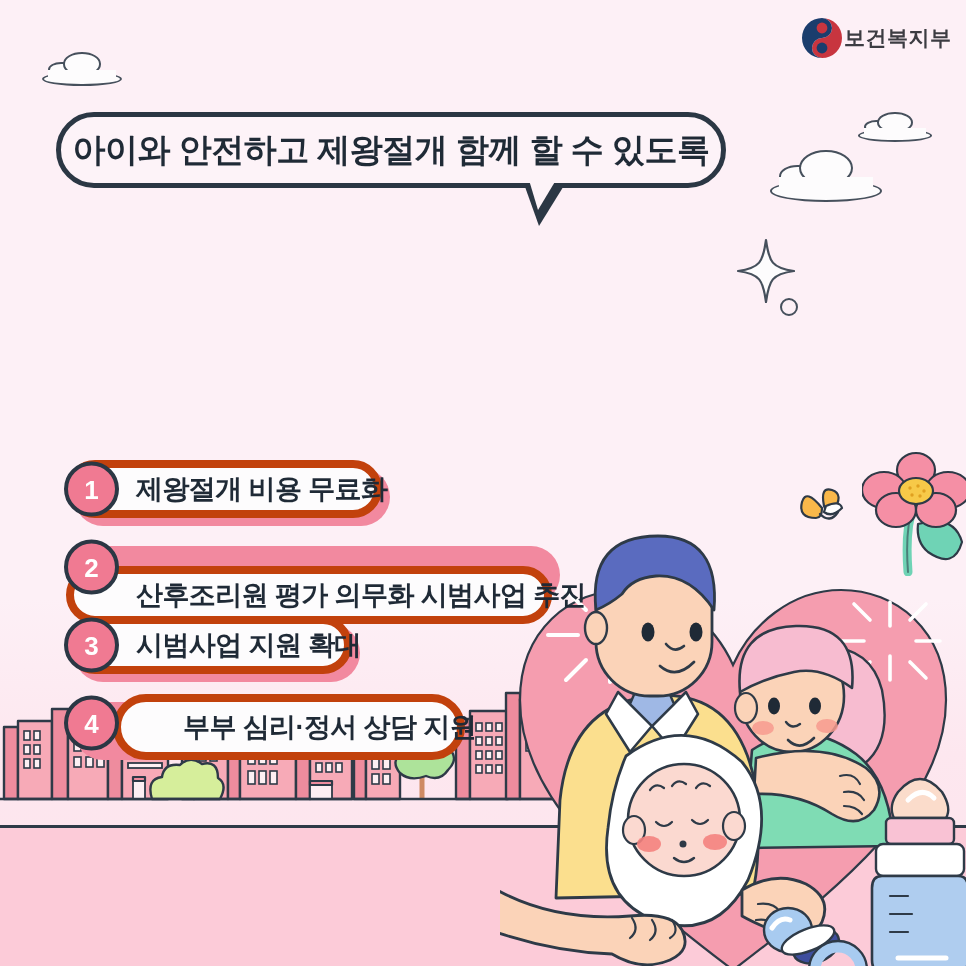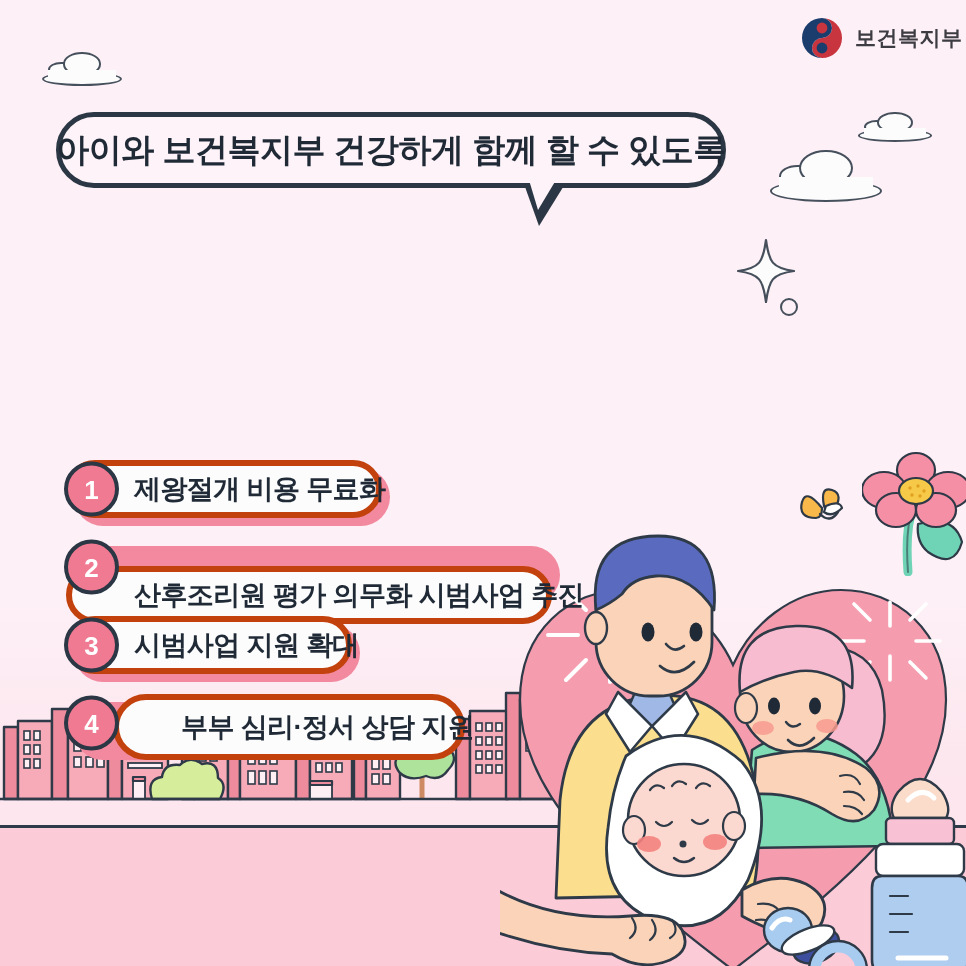--- a/index.html
+++ b/index.html
@@ -62,21 +62,20 @@
     border: 2.5px solid #46505c;
     border-radius: 50%;
     background: transparent;
   }
 
   
   .logo-wrap {
     position: absolute;
     display: flex;
     align-items: center;
-    gap: 11px;
   }
   .logo-mark { position: relative; width: 44px; height: 44px; }
   .logo-text {
     font-size: 21px;
     font-weight: 700;
     color: #3c3c42;
     letter-spacing: 0.5px;
     white-space: nowrap;
   }
 
@@ -155,21 +154,21 @@
     left: 8px; top: 8px;
     width: 100%; height: 100%;
     background: #f2899f;
     border-radius: 34px;
     box-sizing: border-box;
   }
   .pill {
     position: absolute;
     left: 0; top: 0;
     background: #fdfcfd;
-    border: 6px solid #c2410c;
+    border: 8px solid #c2410c;
     border-radius: 34px;
     box-sizing: border-box;
     display: flex;
     align-items: center;
   }
   .pill-label {
     font-size: 27px;
     font-weight: 800;
     color: #1f2a36;
     letter-spacing: -0.6px;
@@ -498,21 +497,21 @@
         <path d="M22 2 A20 20 0 0 1 22 42 A10 10 0 0 1 22 22 A10 10 0 0 0 22 2 Z" fill="#C8353F"></path>
         <path d="M22 42 A20 20 0 0 1 22 2 A10 10 0 0 1 22 22 A10 10 0 0 0 22 42 Z" fill="#1B3D6D"></path>
         <circle cx="22" cy="32" r="5.4" fill="#1B3D6D"></circle>
         <circle cx="22" cy="12" r="5.4" fill="#C8353F"></circle>
       </svg>
     </div>
     <div class="logo-text">보건복지부</div>
   </div>
 
   <div class="bubble" style="left:56px; top:112px; width:670px; height:76px;">
-    <div class="bubble-text">아이와 보건복지부 건강하게 함께 할 수 있도록</div>
+    <div class="bubble-text">아이와 안전하고 제왕절개 함께 할 수 있도록</div>
   </div>
   <div class="bubble-tail" style="left:524px; top:184px;">
     <div class="tail-outer"></div>
     <div class="tail-inner" style="left:5px; top:-4px;"></div>
   </div>
 
 
   <div class="pill-row" style="left:66px; top:460px; width:316px; height:58px;">
     <div class="pill-shadow"></div>
     <div class="pill" style="width:316px; height:58px;">

